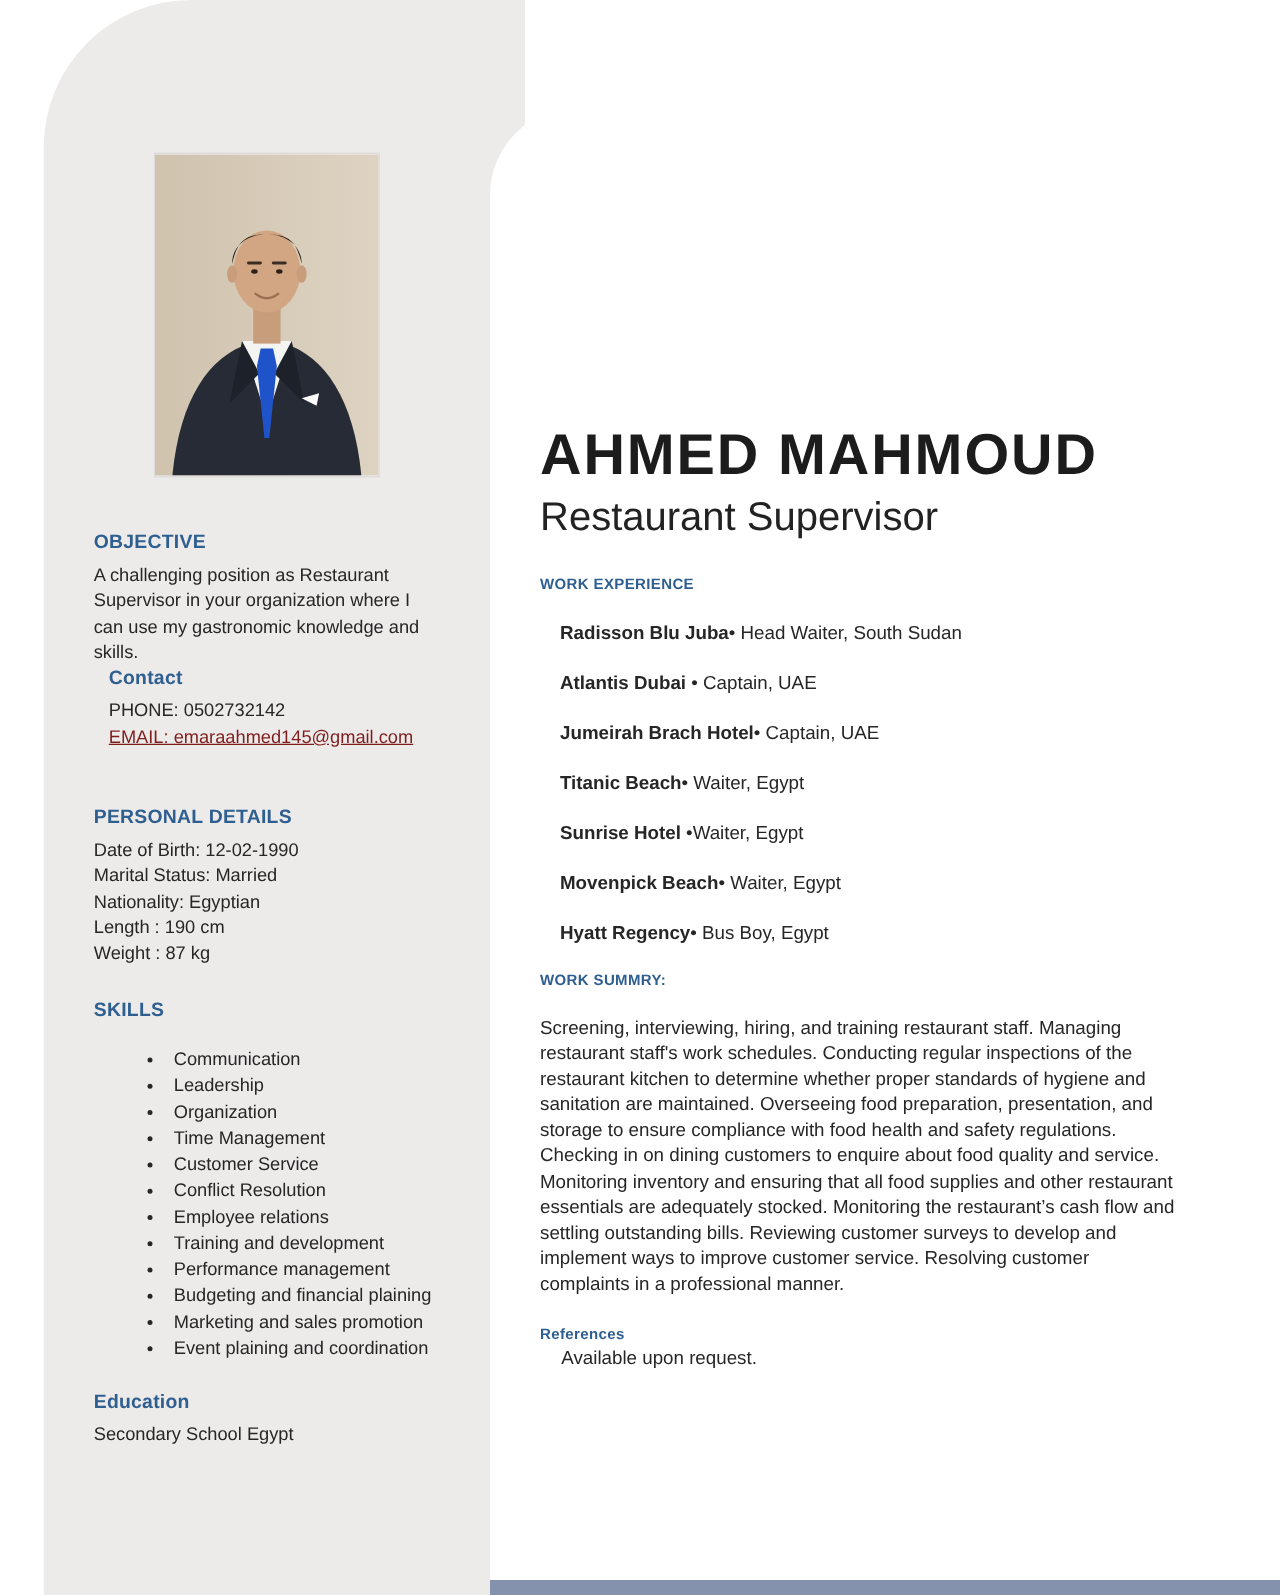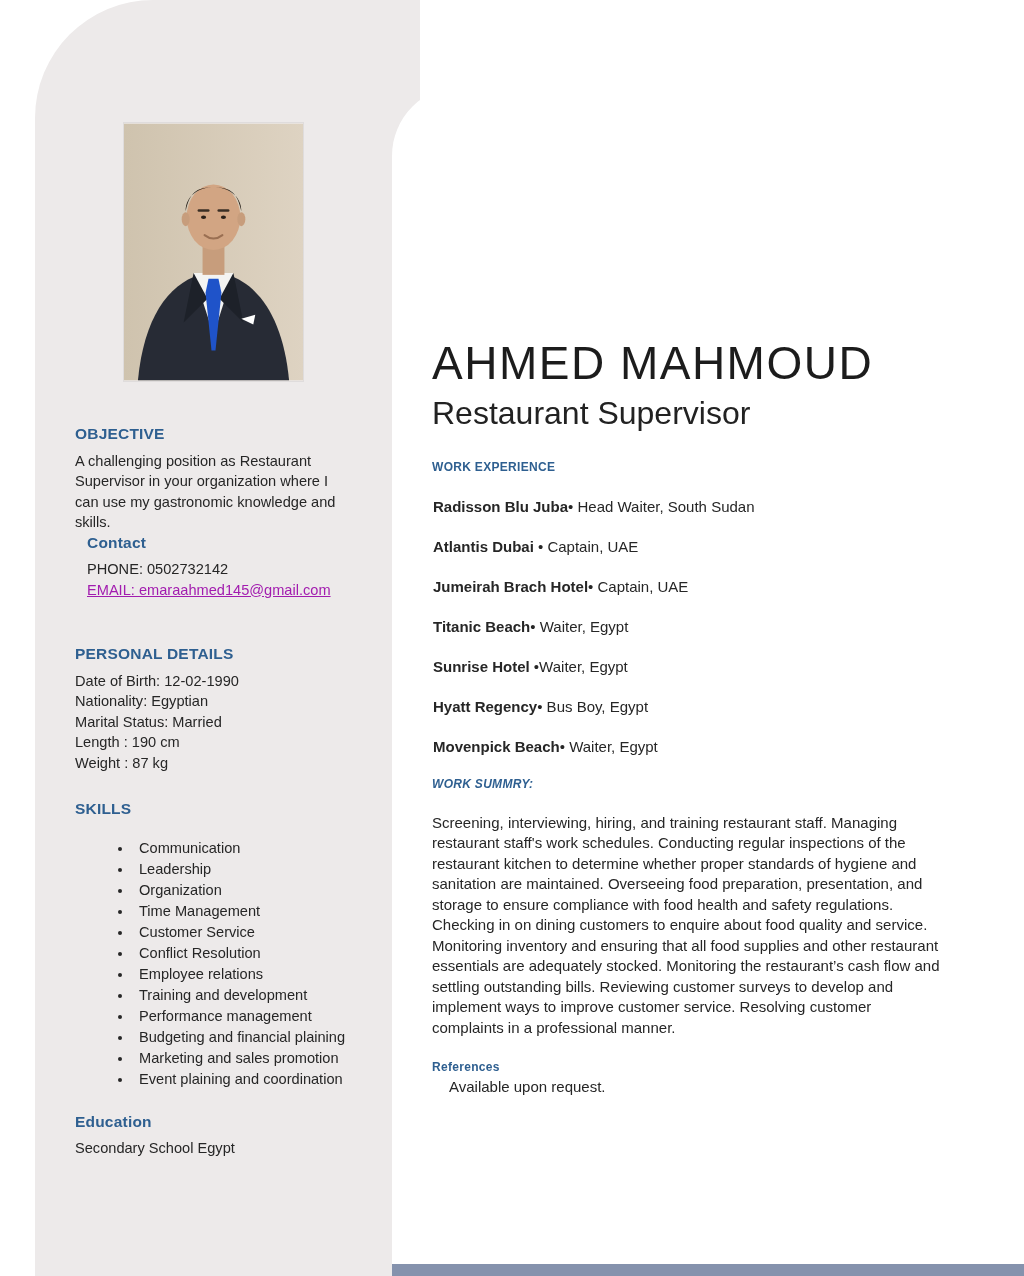--- a/index.html
+++ b/index.html
@@ -49,52 +49,52 @@
   .sb-h {
     margin: 0 0 6px 0;
     font-size: 15.5px; font-weight: bold;
     letter-spacing: 0.2px;
     color: #2e5f90;
   }
   .sidebar p { margin: 0; }
   .objective-text { margin: 0 0 24px 0; }
   .contact-section { margin: 0 0 44px 12px; }
   .contact-line { margin: 0 0 2px 0; }
-  .email-link { color: #a21caf; text-decoration: underline; }
+  .email-link { color: #7f1d1d; text-decoration: underline; }
   .personal-section { margin: 0 0 26px 0; }
   .personal-line { line-height: 20.6px; }
   .skills-section { margin: 0 0 22px 0; }
   .skills-list {
     margin: 18px 0 0 0; padding: 0 0 0 58px;
     list-style: disc;
   }
   .skills-list li { line-height: 21px; padding-left: 6px; }
   .education-text { margin: 0; }
 
   
   .main {
     position: absolute; left: 432px; top: 338px; width: 524px;
     z-index: 4;
   }
   .candidate-name {
-    margin: 0; font-size: 46px; font-weight: 400;
+    margin: 0; font-size: 46px; font-weight: 700;
     letter-spacing: 1.5px; color: #1c1c1c; line-height: 1.1;
   }
   .candidate-title {
     margin: 6px 0 0 0; font-size: 32px; font-weight: 400; color: #222;
   }
   .main-h {
     margin: 0; font-size: 12px; font-weight: bold;
     letter-spacing: 0.3px; color: #2e5f90;
   }
   .exp-heading { margin-top: 28px; }
   .exp-list { margin-top: 22px; }
-  .exp { margin: 0 0 19px 1px; font-size: 15px; line-height: 21px; }
+  .exp { margin: 0 0 19px 16px; font-size: 15px; line-height: 21px; }
   .exp .b { font-weight: bold; }
-  .summary-heading { margin-top: 20px; font-style: italic; }
+  .summary-heading { margin-top: 20px; }
   .summary-text {
     margin: 22px 0 0 0; font-size: 15px; line-height: 20.5px; width: 508px;
   }
   .references-heading { margin-top: 22px; }
   .references-text { margin: 4px 0 0 17px; font-size: 15px; }
 </style>
 </head>
 <body>
 
 <div class="sidebar-bg"></div>
@@ -149,22 +149,22 @@
 
   <section class="contact-section">
     <h3 class="sb-h">Contact</h3>
     <p class="contact-line">PHONE: 0502732142</p>
     <p class="contact-line"><a href="#" class="email-link">EMAIL: emaraahmed145@gmail.com</a></p>
   </section>
 
   <section class="personal-section">
     <h3 class="sb-h">PERSONAL DETAILS</h3>
     <p class="personal-line">Date of Birth: 12-02-1990</p>
+    <p class="personal-line">Marital Status: Married</p>
     <p class="personal-line">Nationality: Egyptian</p>
-    <p class="personal-line">Marital Status: Married</p>
     <p class="personal-line">Length : 190 cm</p>
     <p class="personal-line">Weight : 87 kg</p>
   </section>
 
   <section class="skills-section">
     <h3 class="sb-h">SKILLS</h3>
     <ul class="skills-list">
       <li>Communication</li>
       <li>Leadership</li>
       <li>Organization</li>
@@ -190,22 +190,22 @@
   <h1 class="candidate-name">AHMED MAHMOUD</h1>
   <h2 class="candidate-title">Restaurant Supervisor</h2>
 
   <h3 class="main-h exp-heading">WORK EXPERIENCE</h3>
   <div class="exp-list">
     <p class="exp"><span class="b">Radisson Blu Juba</span><span>• Head Waiter, South Sudan</span></p>
     <p class="exp"><span class="b">Atlantis Dubai</span><span> • Captain, UAE</span></p>
     <p class="exp"><span class="b">Jumeirah Brach Hotel</span><span>• Captain, UAE</span></p>
     <p class="exp"><span class="b">Titanic Beach</span><span>• Waiter, Egypt</span></p>
     <p class="exp"><span class="b">Sunrise Hotel</span><span> •Waiter, Egypt</span></p>
+    <p class="exp"><span class="b">Movenpick Beach</span><span>• Waiter, Egypt</span></p>
     <p class="exp"><span class="b">Hyatt Regency</span><span>• Bus Boy, Egypt</span></p>
-    <p class="exp"><span class="b">Movenpick Beach</span><span>• Waiter, Egypt</span></p>
   </div>
 
   <h3 class="main-h summary-heading">WORK SUMMRY:</h3>
   <p class="summary-text">Screening, interviewing, hiring, and training restaurant staff. Managing restaurant staff's work schedules. Conducting regular inspections of the restaurant kitchen to determine whether proper standards of hygiene and sanitation are maintained. Overseeing food preparation, presentation, and storage to ensure compliance with food health and safety regulations. Checking in on dining customers to enquire about food quality and service. Monitoring inventory and ensuring that all food supplies and other restaurant essentials are adequately stocked. Monitoring the restaurant’s cash flow and settling outstanding bills. Reviewing customer surveys to develop and implement ways to improve customer service. Resolving customer complaints in a professional manner.</p>
 
   <h3 class="main-h references-heading">References</h3>
   <p class="references-text">Available upon request.</p>
 </main>
 
 </body></html>

